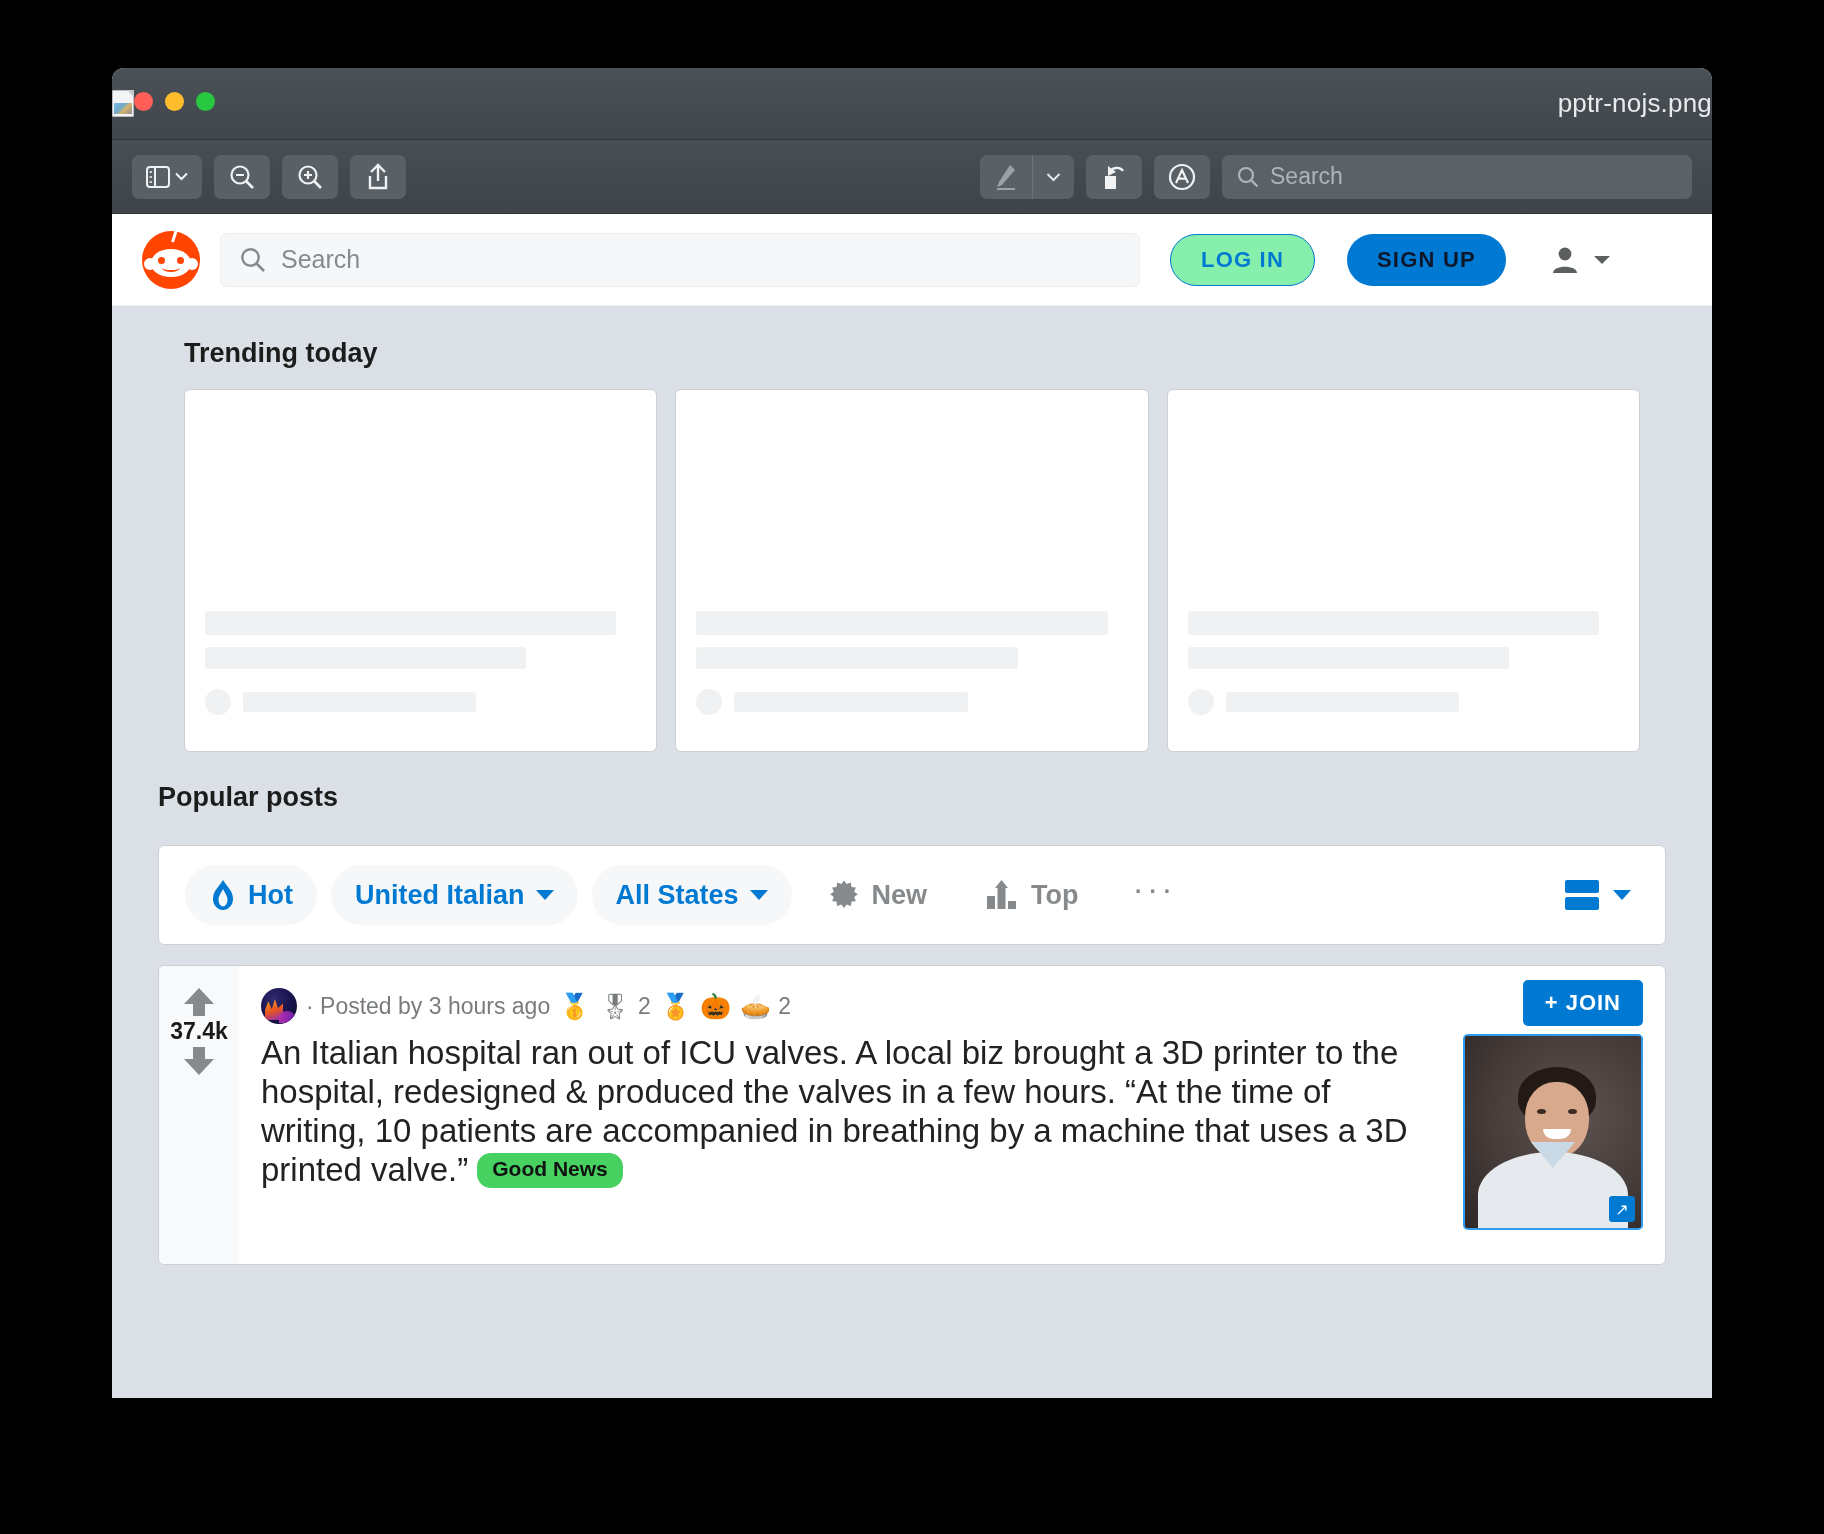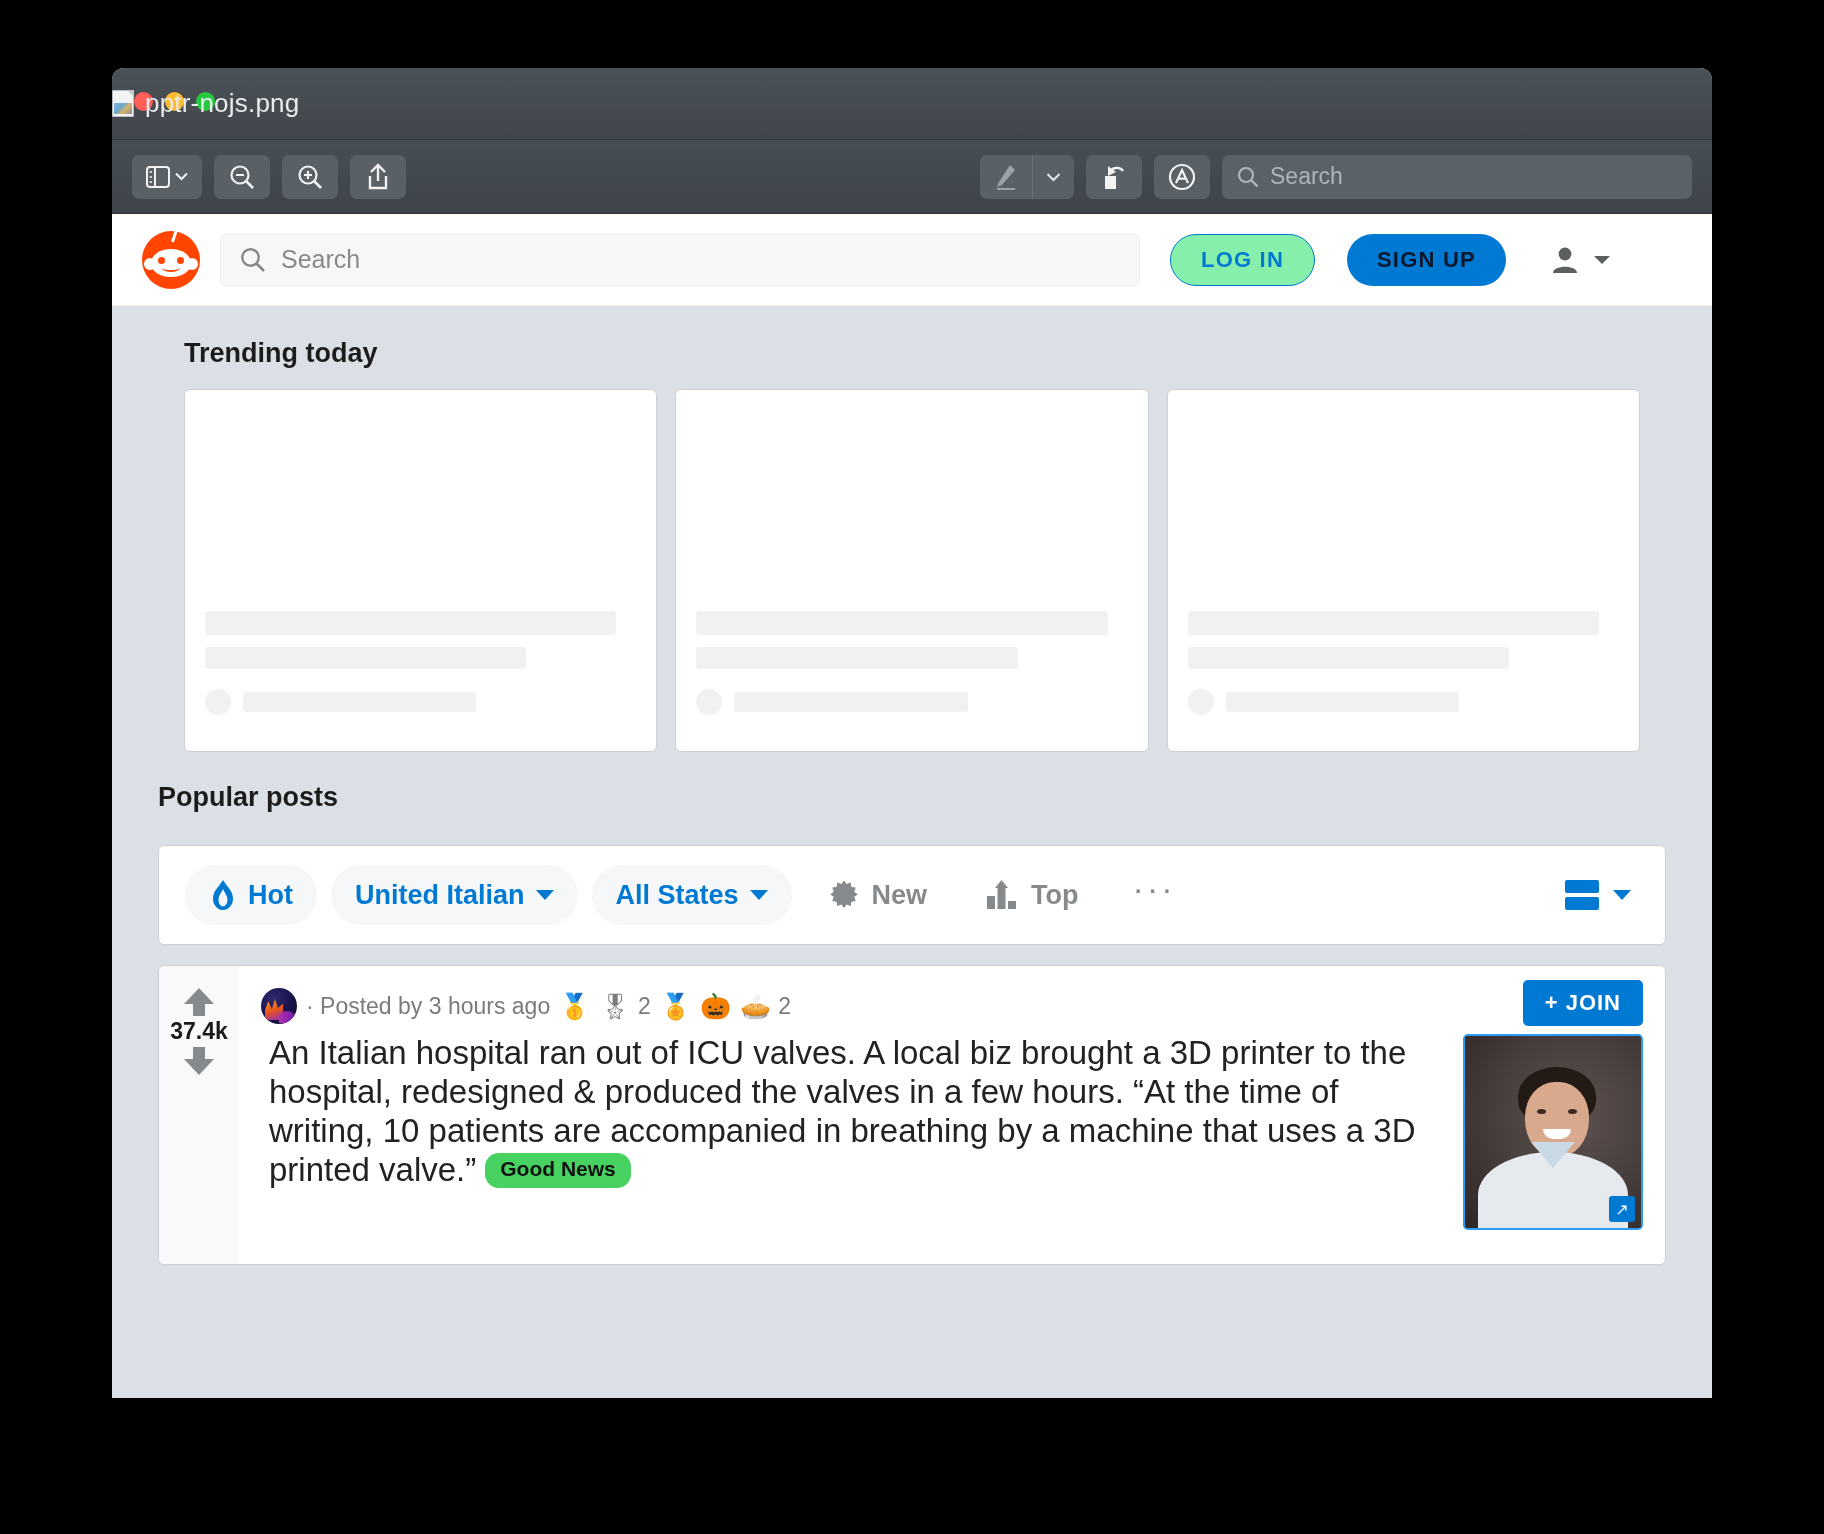--- a/index.html
+++ b/index.html
@@ -37,21 +37,21 @@
     display: flex; gap: 12px;
   }
   .tl { width: 19px; height: 19px; border-radius: 50%; }
   .tl.red    { background: #ff5f57; }
   .tl.yellow { background: #ffbd2e; }
   .tl.green  { background: #28c840; }
 
   #doc-title {
     position: absolute;
     left: 0; right: 0; top: 20px;
-    display: flex; align-items: center; justify-content: flex-start;
+    display: flex; align-items: center; justify-content: space-between;
     gap: 11px;
     color: #e8eaec;
     font-size: 26px;
     letter-spacing: .2px;
   }
   #doc-icon {
     width: 22px; height: 27px;
     background: #f2f3f4;
     border-radius: 2px;
     position: relative;
@@ -348,21 +348,21 @@
   #btn-join {
     position: absolute; right: 22px; top: 14px;
     background: #0079d3; color: #ffffff;
     font-weight: bold; font-size: 22px; letter-spacing: 1px;
     height: 46px; padding: 8px 22px;
     border-radius: 5px;
     display: flex; align-items: center; gap: 6px;
     cursor: pointer;
   }
 
-  #post-main { display: flex; gap: 29px; margin-top: 6px; margin-left: 8px; }
+  #post-main { display: flex; gap: 29px; margin-top: 6px; }
   #post-text { flex: 1; }
 
   #post-title {
     font-size: 33px;
     line-height: 1.18;
     color: #222222;
     font-weight: normal;
   }
   #flair {
     display: inline-block;

